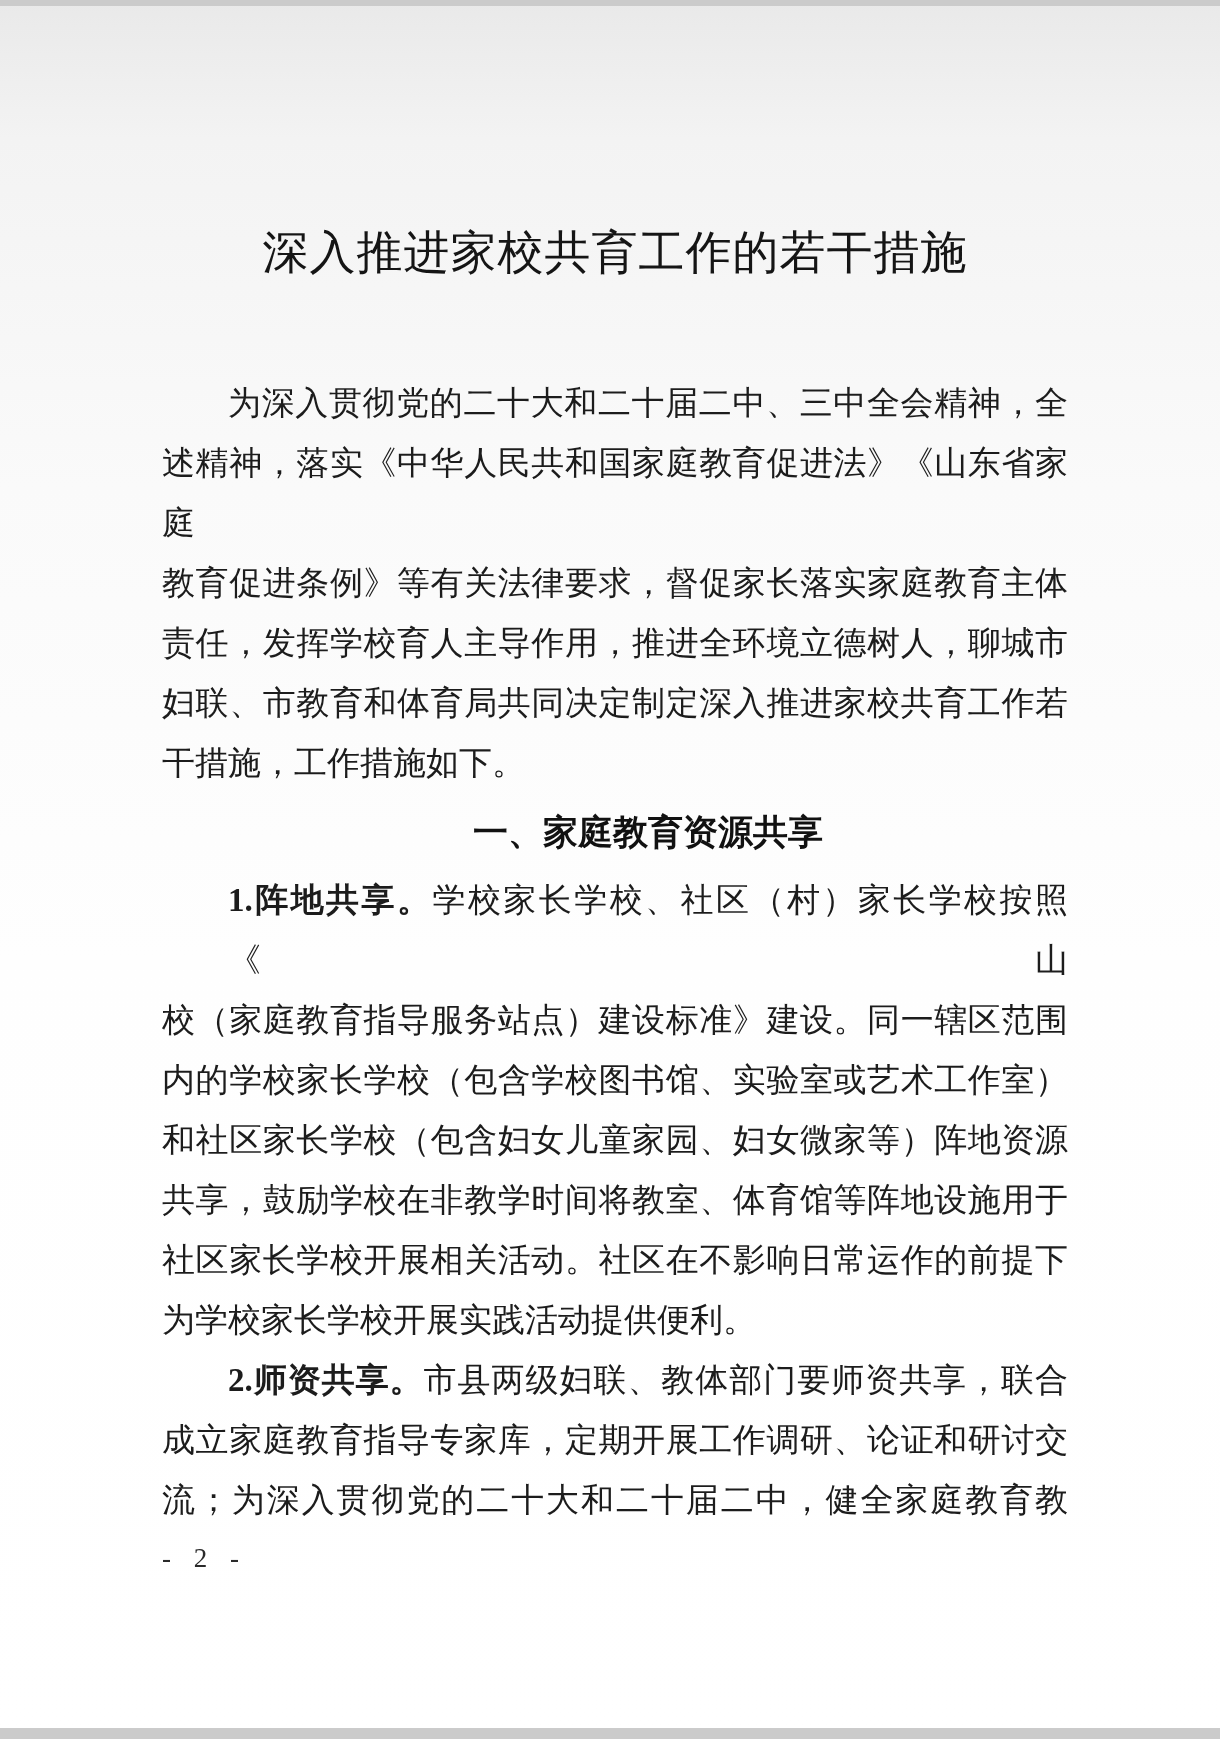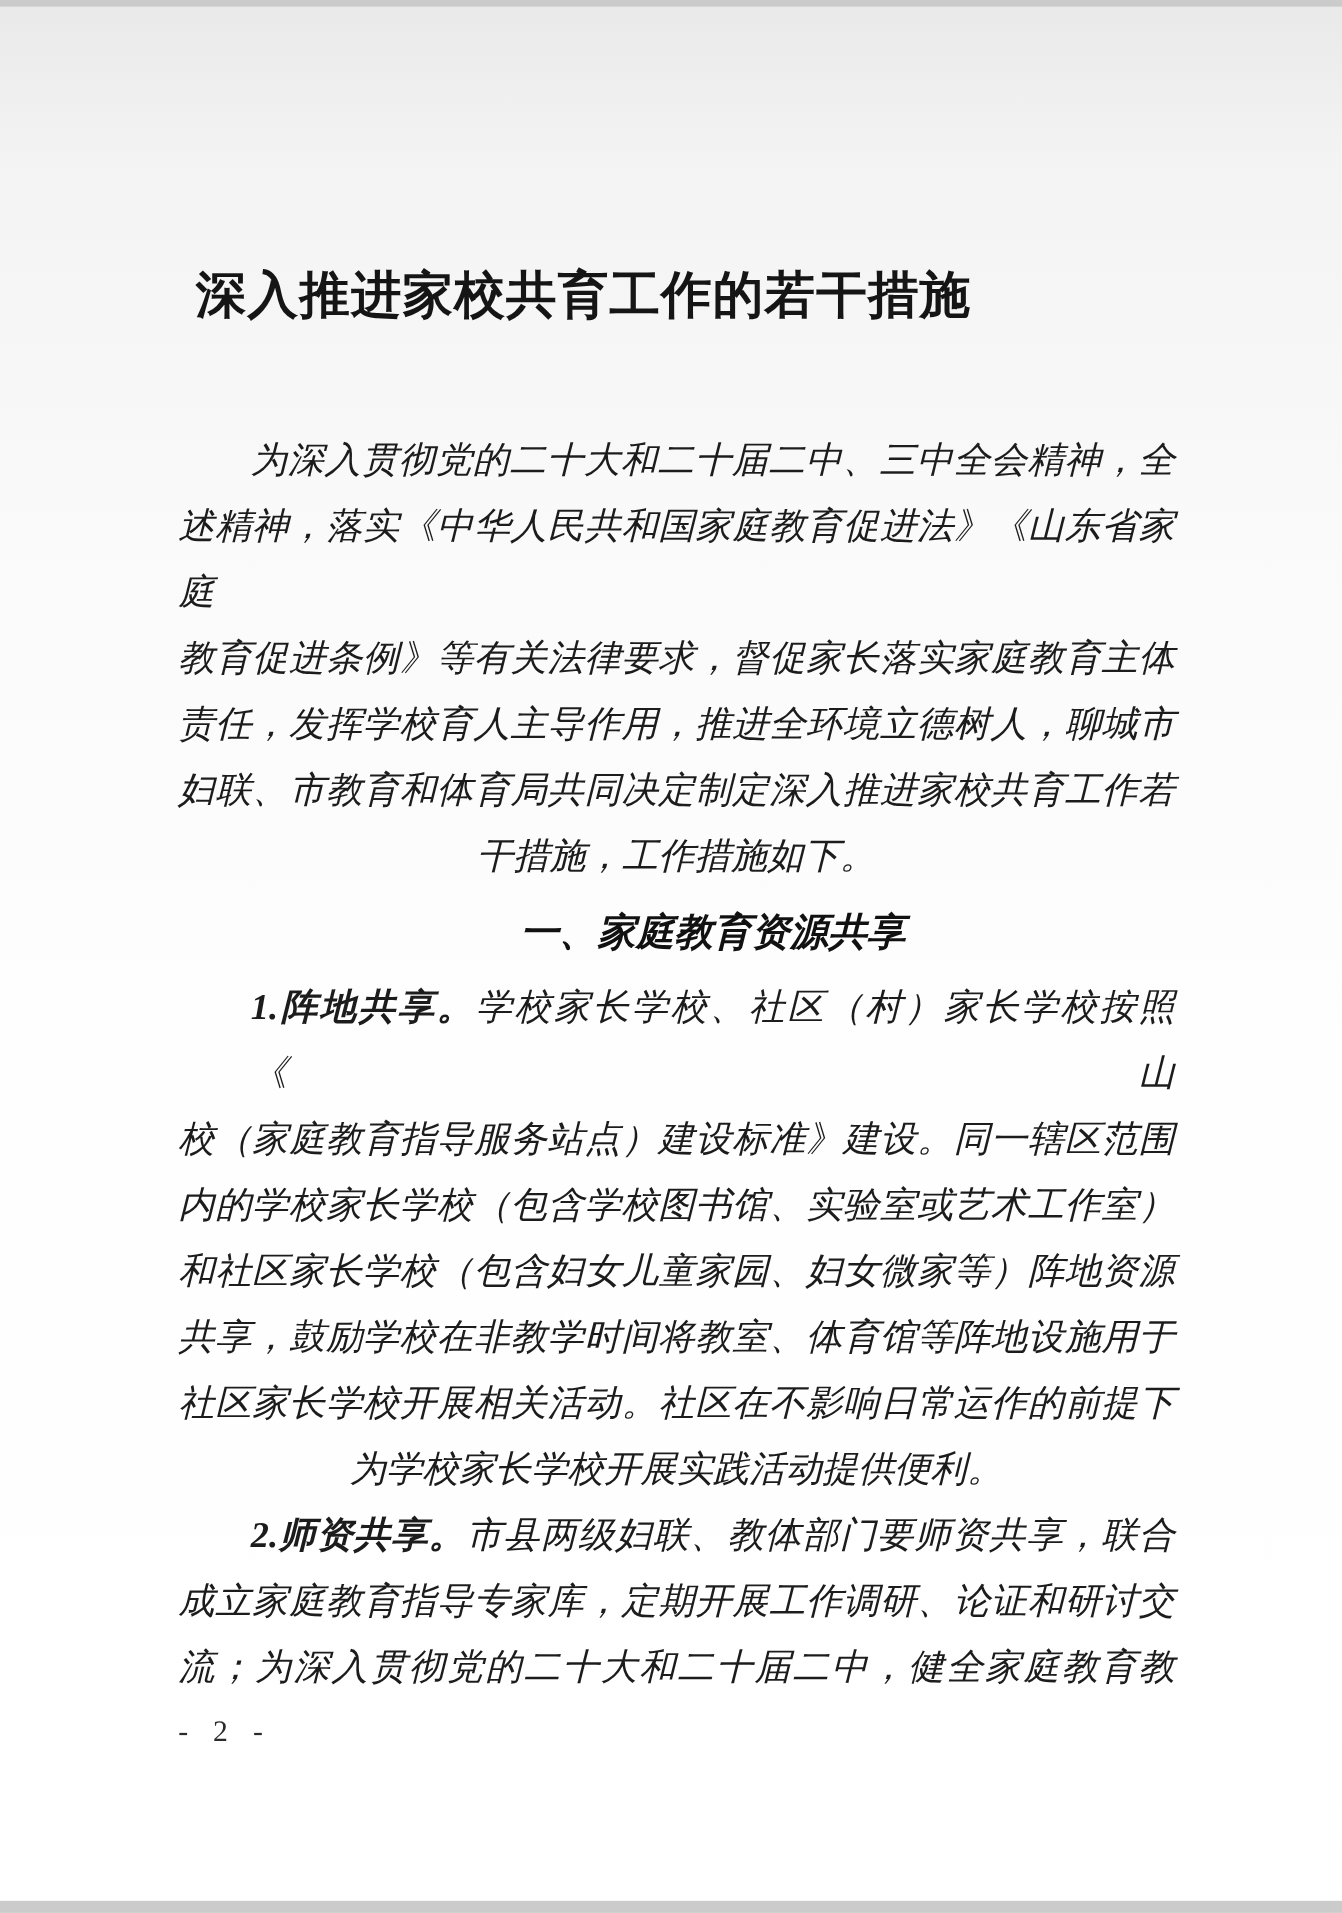--- a/index.html
+++ b/index.html
@@ -25,38 +25,39 @@
   .edge.bottom { bottom: 0; height: 11px; }
 
   .doc {
     position: absolute;
     left: 162px;
     width: 906px;
     top: 0;
   }
 
   .title {
-    margin: 16px;
+    margin: 0;
     padding-top: 221px;
     font-size: 46px;
     line-height: 64px;
-    font-weight: bold;
+    font-weight: normal;
+    text-align: center;
     letter-spacing: 1px;
     color: #151515;
   }
 
-  .blocks { margin-top: 88px; font-style: italic; }
+  .blocks { margin-top: 88px; }
 
   .para { margin: 0; }
 
   .line {
     font-size: 33px;
     line-height: 60px;
     white-space: nowrap;
-    text-align: center;
+    text-align: left;
   }
   .line.stretch {
     white-space: normal;
     text-align: justify;
     text-align-last: justify;
     text-justify: inter-character;
   }
   .line.indent { padding-left: 66px; }
 
   .lead { font-weight: bold; margin-top: 21px; }

